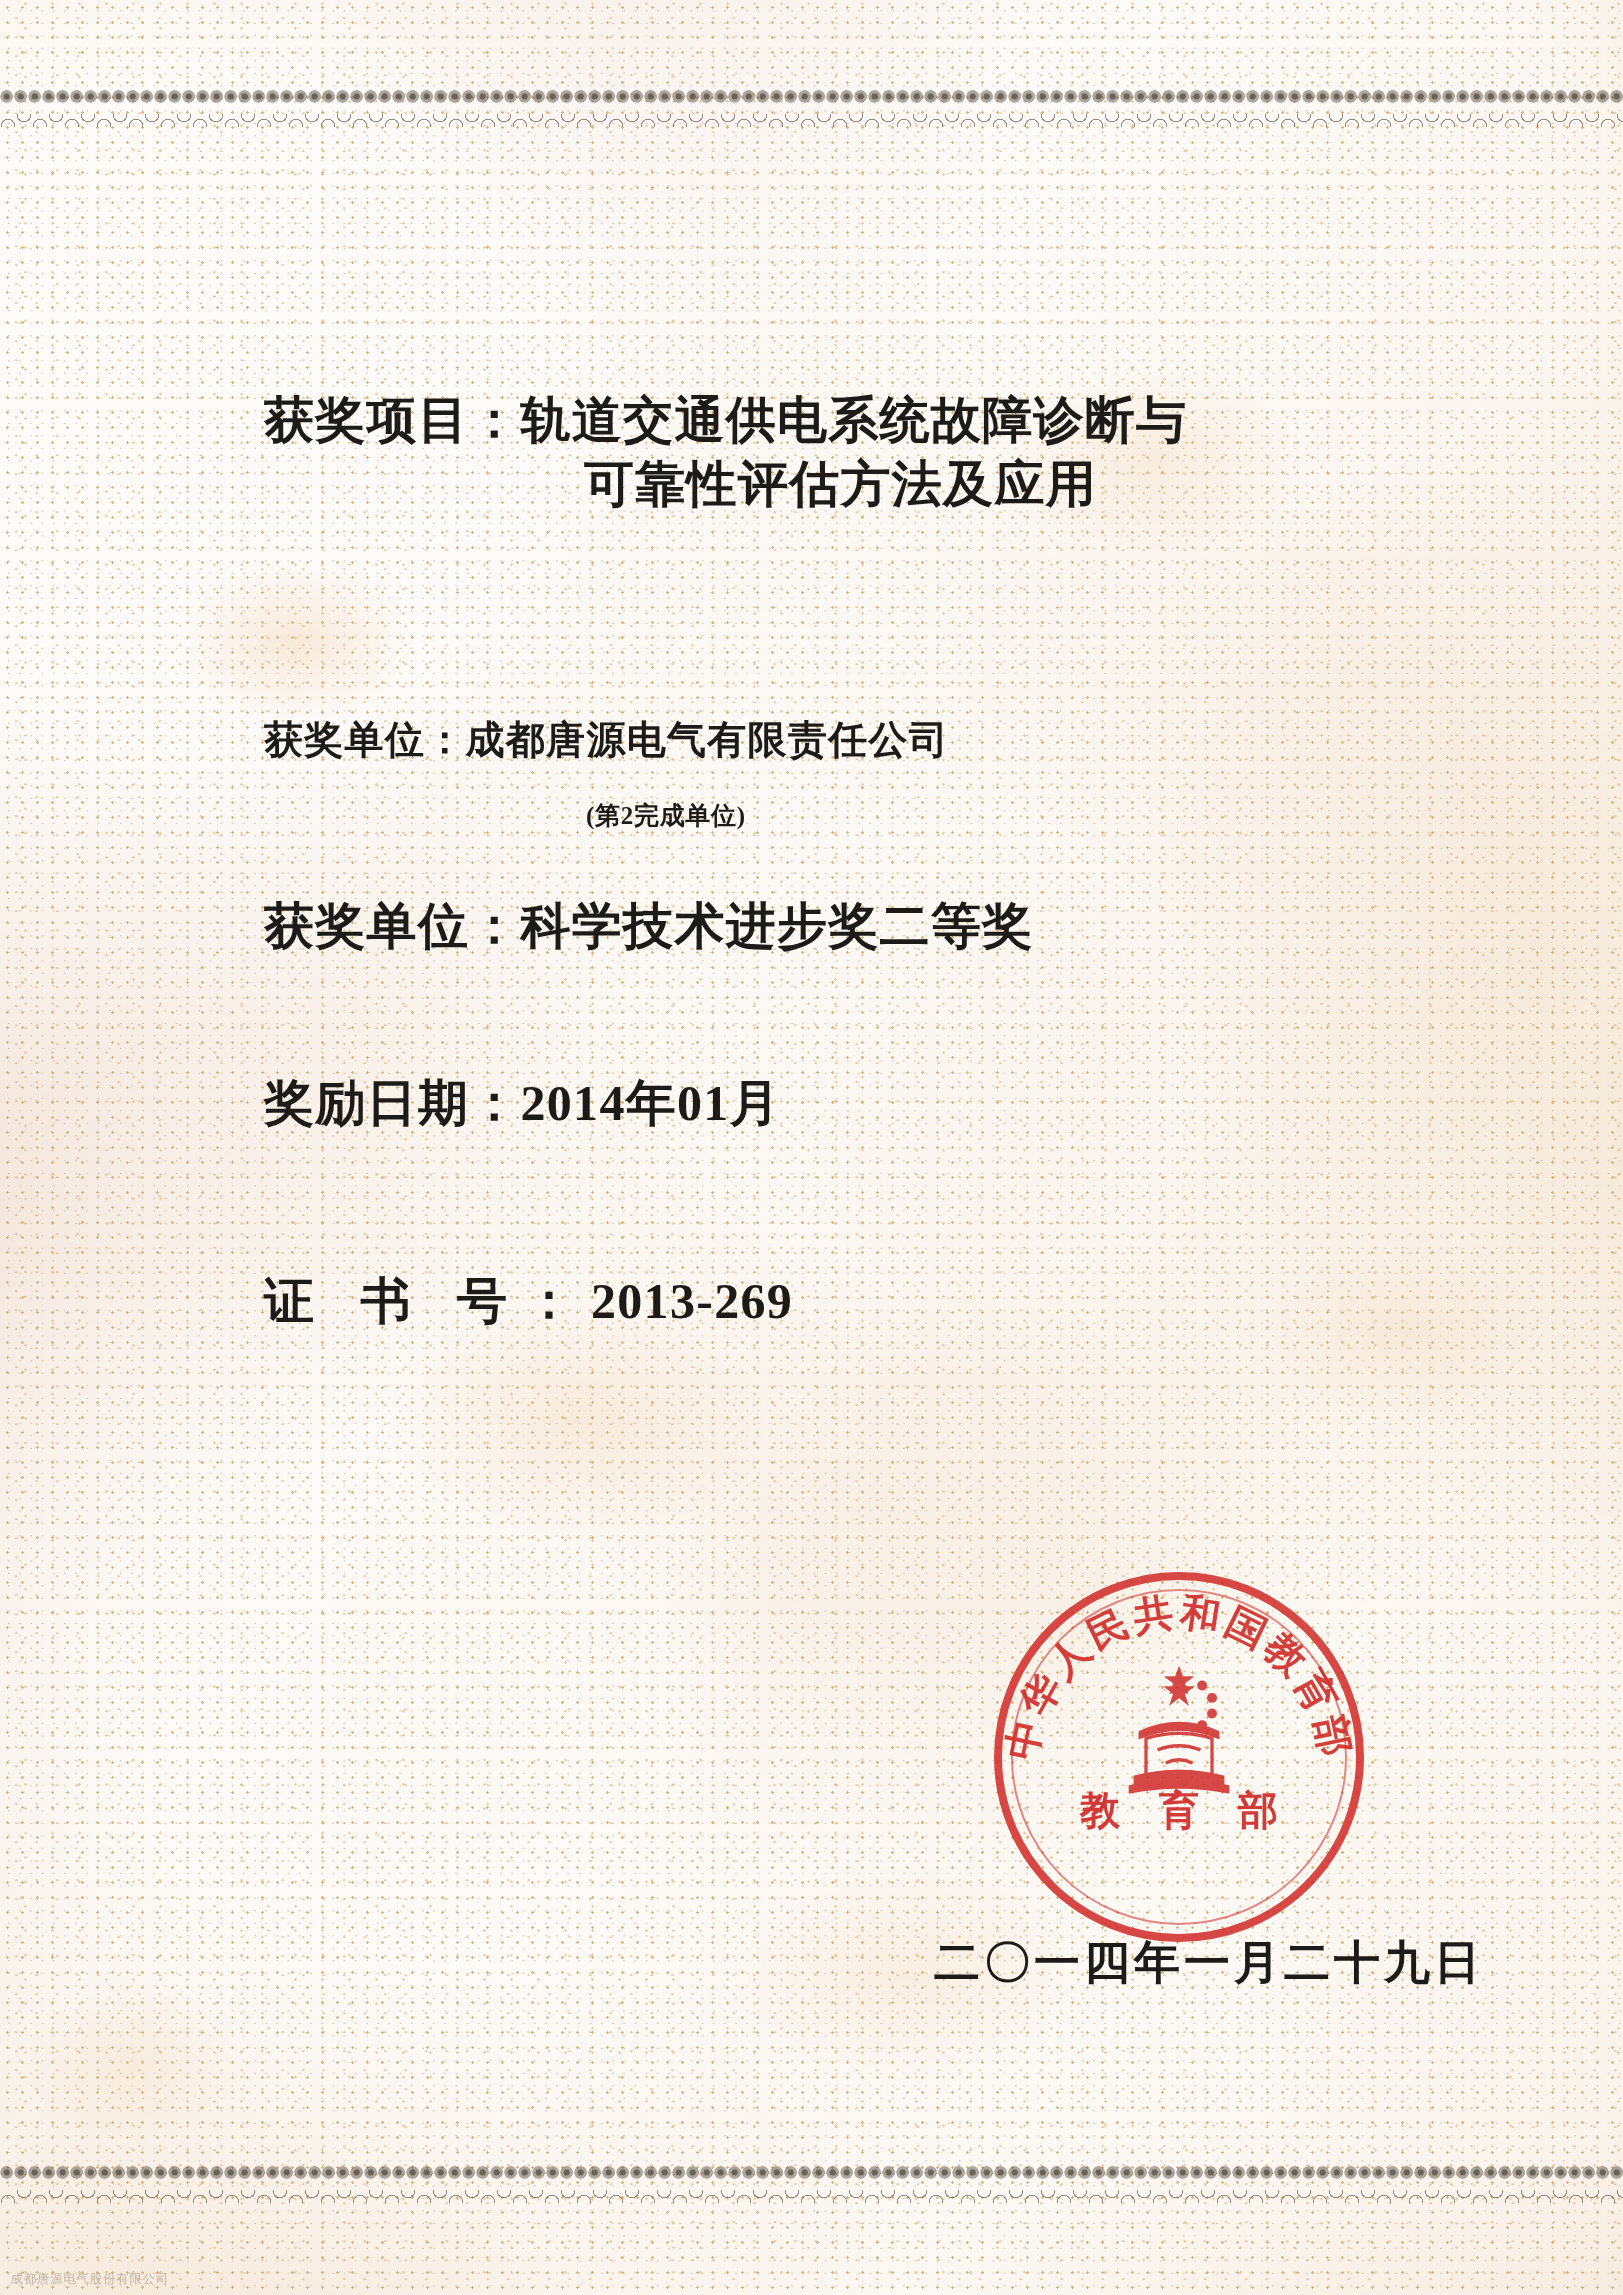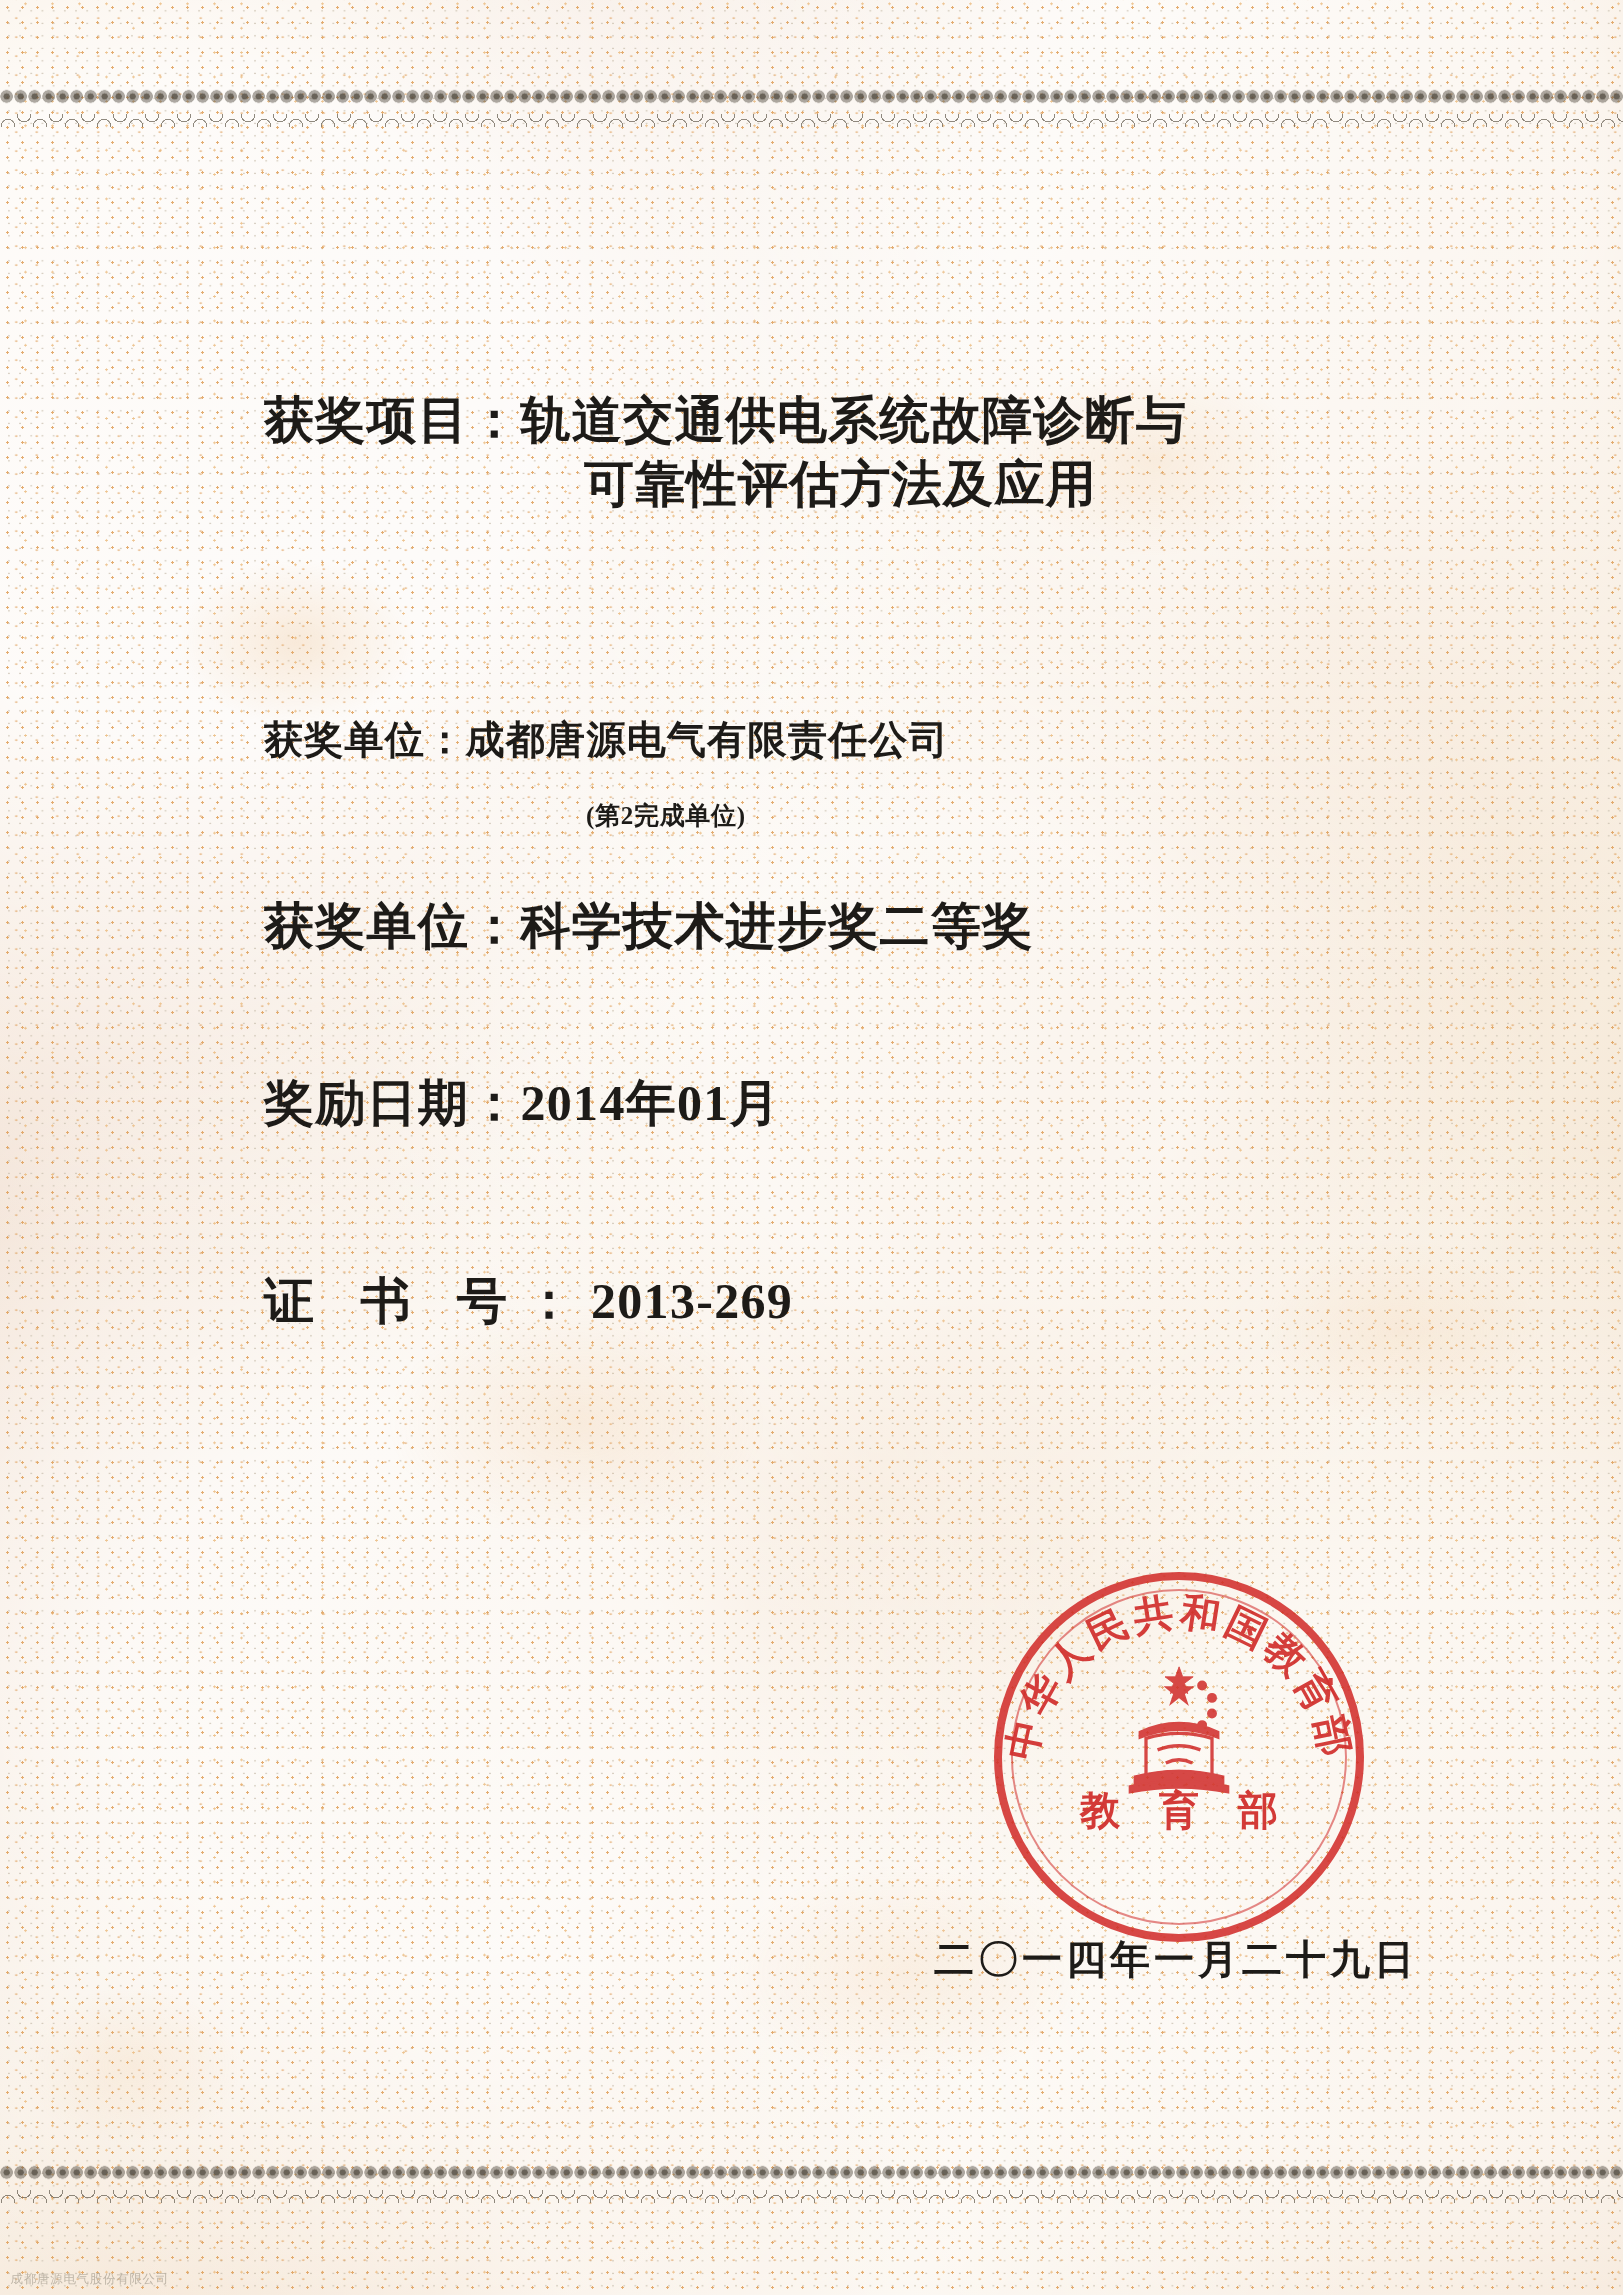--- a/index.html
+++ b/index.html
@@ -220,21 +220,21 @@
     font-weight: bold;
     letter-spacing: 14.5px;
     text-indent: 14.5px;
     opacity: 0.92;
   }
 
   .seal-date {
     position: absolute;
     left: 934px;
     top: 1932px;
-    font-size: 40px;
+    font-size: 46px;
     font-weight: bold;
     letter-spacing: 4px;
     color: #1d1b18;
     white-space: nowrap;
   }
 
   
   .watermark {
     position: absolute;
     left: 10.6px;

